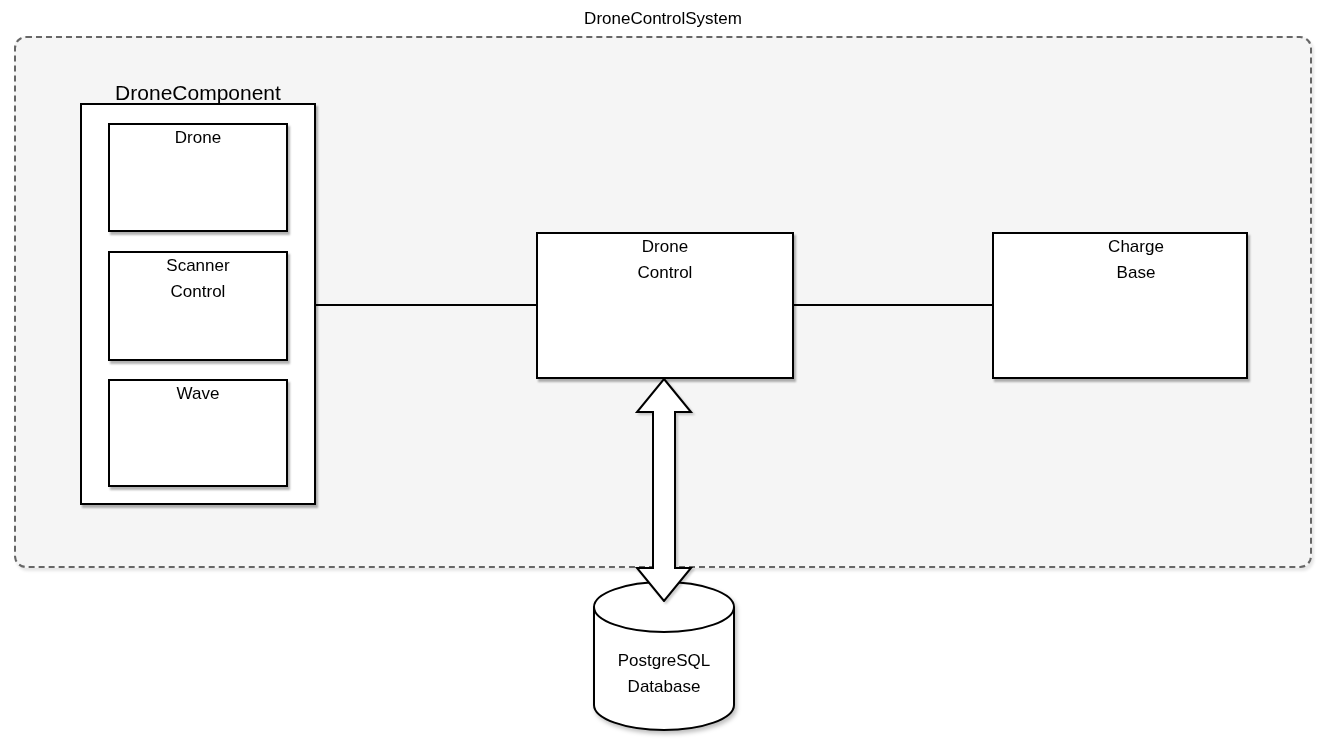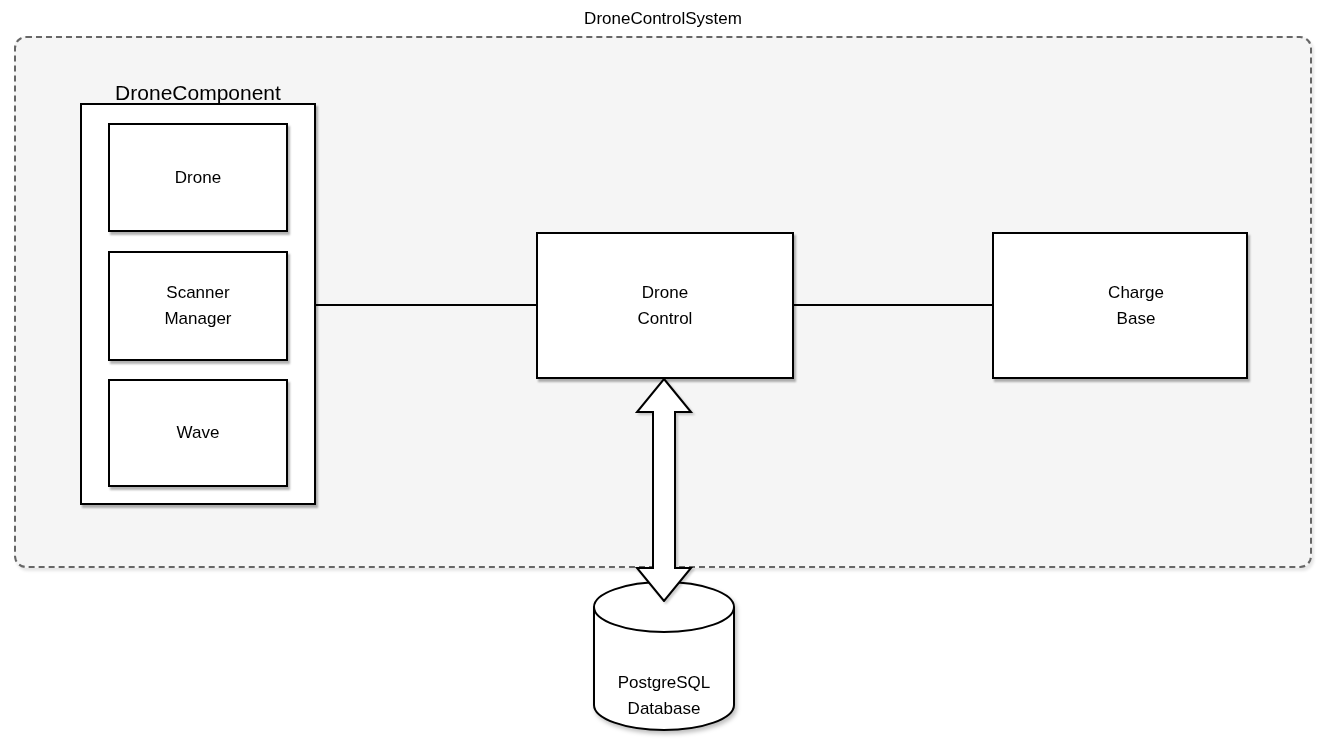--- a/index.html
+++ b/index.html
@@ -57,21 +57,21 @@
     box-shadow: 2px 3px 2px rgba(0,0,0,0.30);
     z-index: 2;
   }
 
   .node {
     position: absolute;
     background: #ffffff;
     border: 2px solid #000000;
     box-shadow: 2px 3px 2px rgba(0,0,0,0.30);
     display: flex;
-    align-items: center;
+    align-items: flex-start;
     justify-content: center;
     z-index: 3;
   }
   .node-drone           { left: 108px; top: 123px; width: 180px; height: 109px; }
   .node-scanner-manager { left: 108px; top: 251px; width: 180px; height: 110px; }
   .node-wave            { left: 108px; top: 379px; width: 180px; height: 108px; }
   .node-drone-control   { left: 536px; top: 232px; width: 258px; height: 147px; }
   .node-charge-base     { left: 992px; top: 232px; width: 256px; height: 147px; padding-left: 32px; }
 
   .connector {
@@ -97,42 +97,41 @@
     width: 146px; height: 154px;
     z-index: 4;
     filter: drop-shadow(2px 3px 2px rgba(0,0,0,0.25));
   }
 
   .cylinder-label {
     position: absolute;
     left: 591px; top: 648px;
     width: 146px;
     z-index: 6;
-    margin-top: 22px;
   }
 </style>
 </head>
 <body>
 
 <div class="diagram">
 
   <div class="system-title">DroneControlSystem</div>
 
   <div class="system-container"></div>
 
   <div class="component-label">DroneComponent</div>
   <div class="group-box"></div>
 
   <div class="node node-drone">
     <div class="label">Drone</div>
   </div>
 
   <div class="node node-scanner-manager">
     <div class="label">Scanner
-Manager</div>
+Control</div>
   </div>
 
   <div class="node node-wave">
     <div class="label">Wave</div>
   </div>
 
   <div class="connector connector-1"></div>
   <div class="connector connector-2"></div>
 
   <div class="node node-drone-control">

